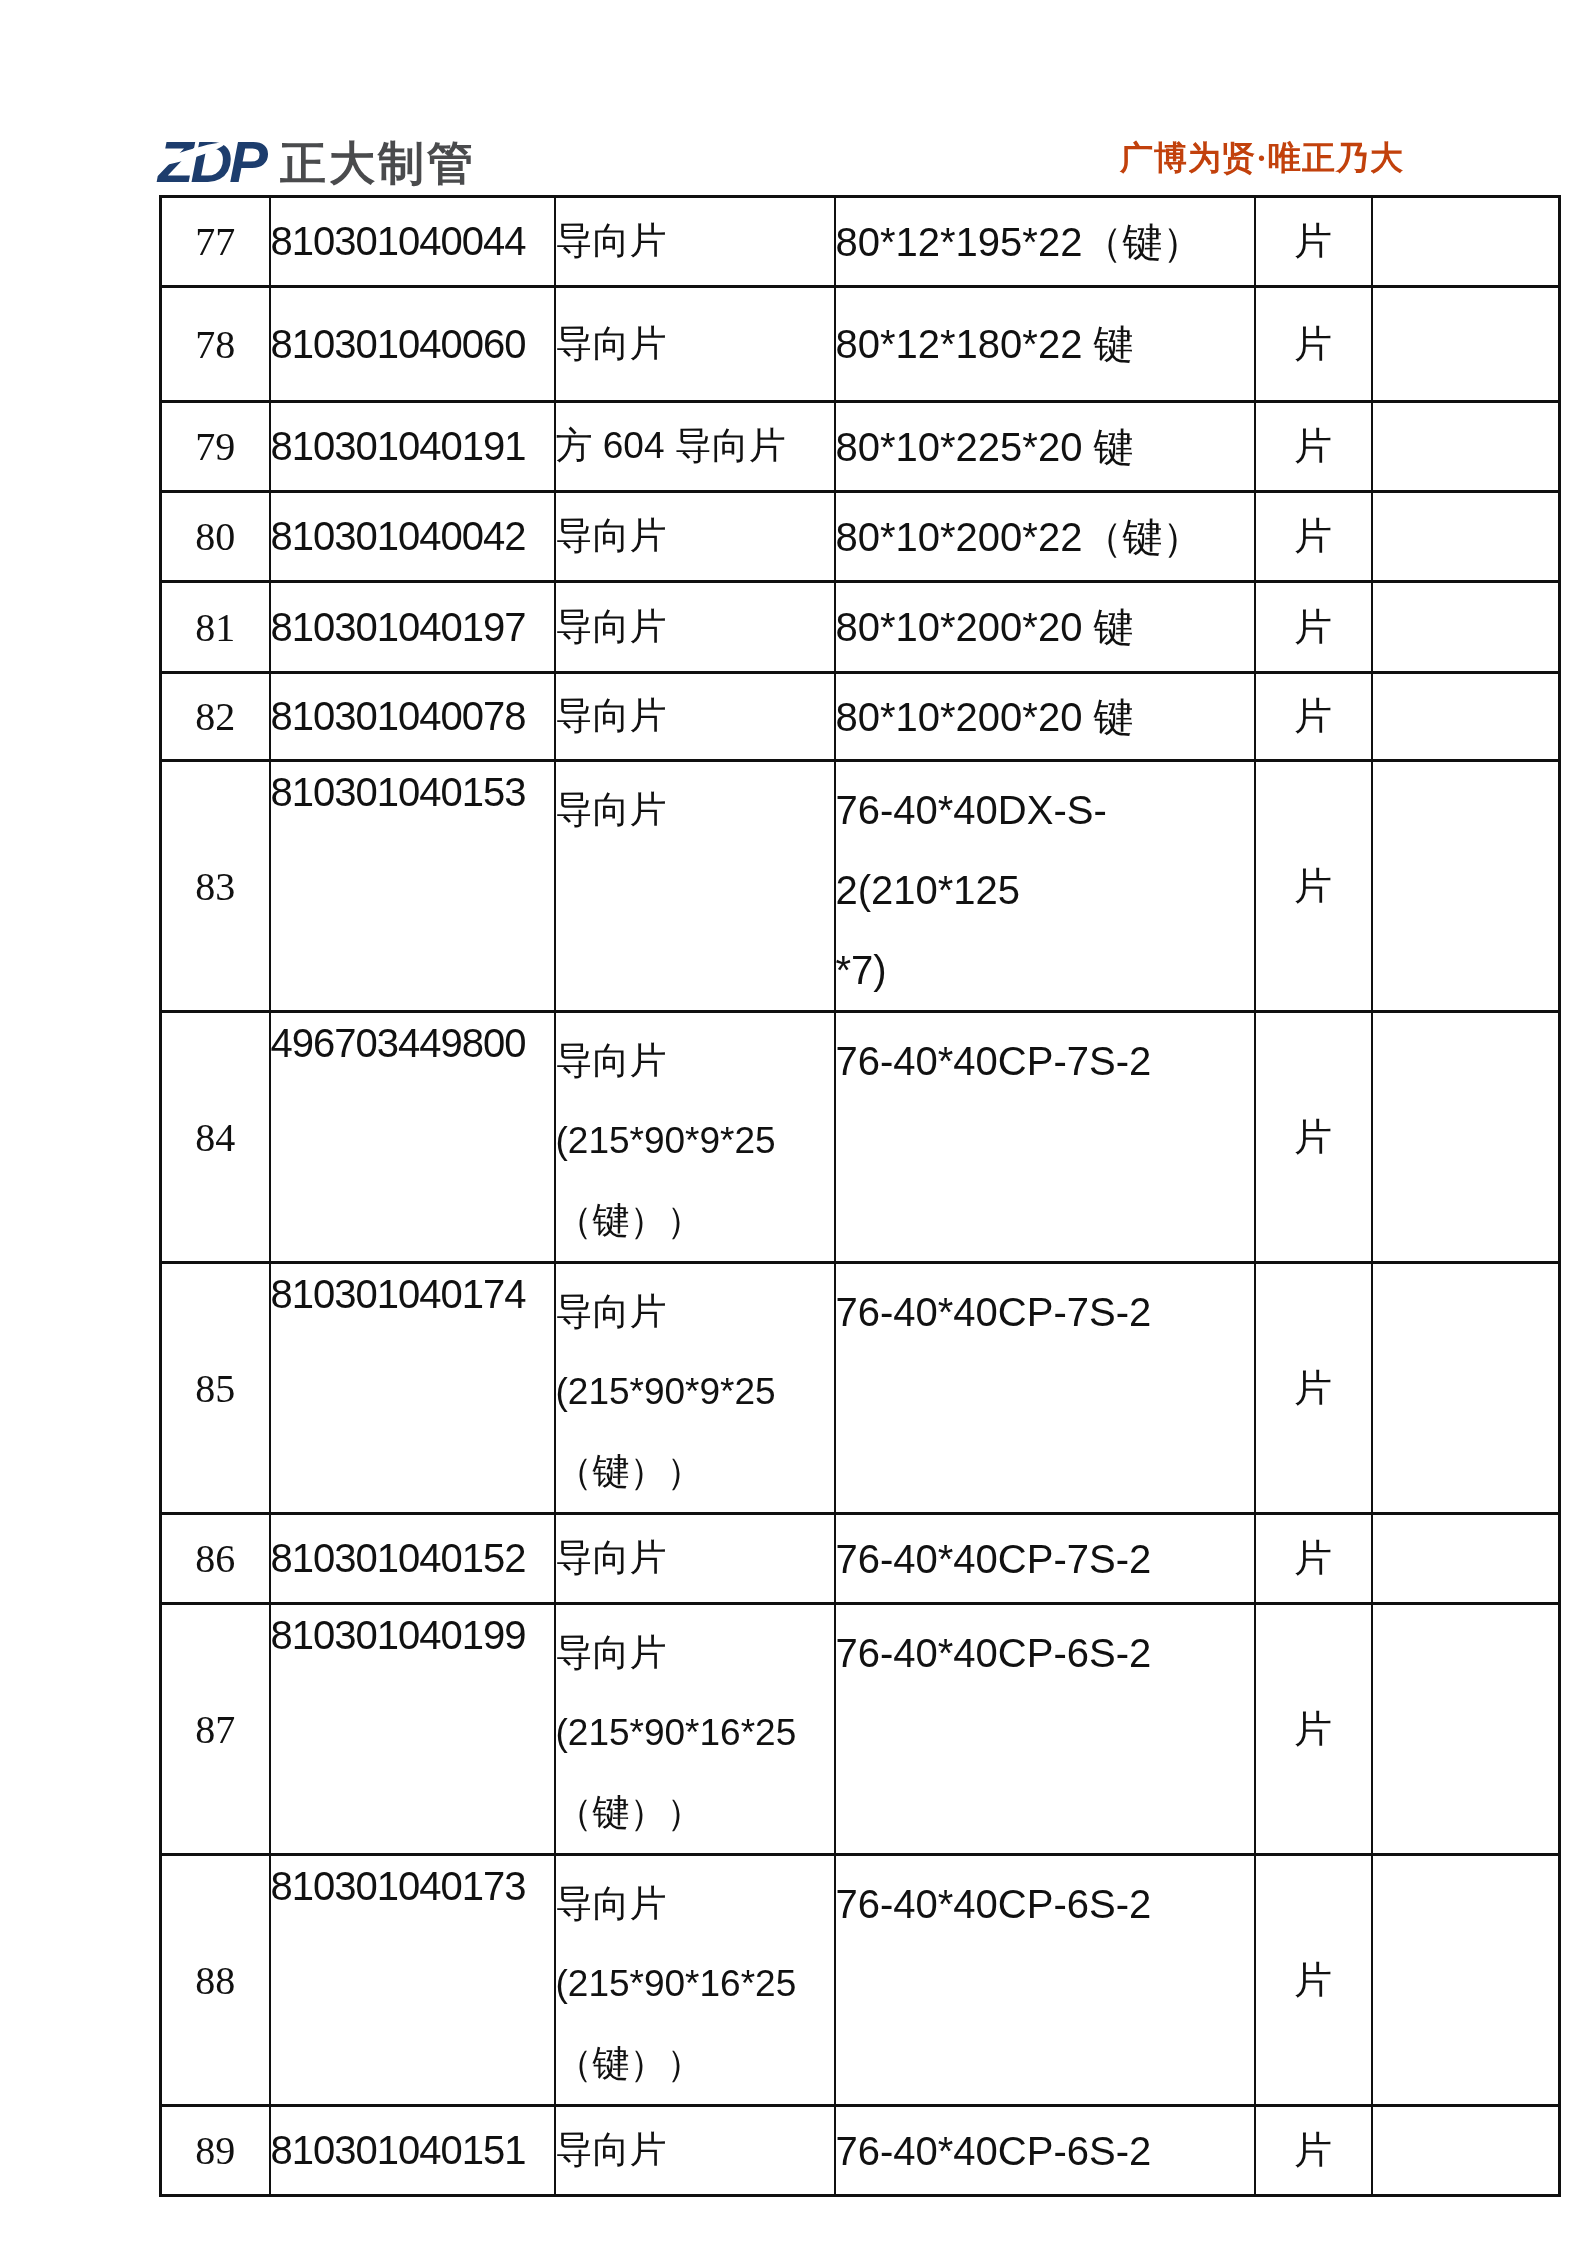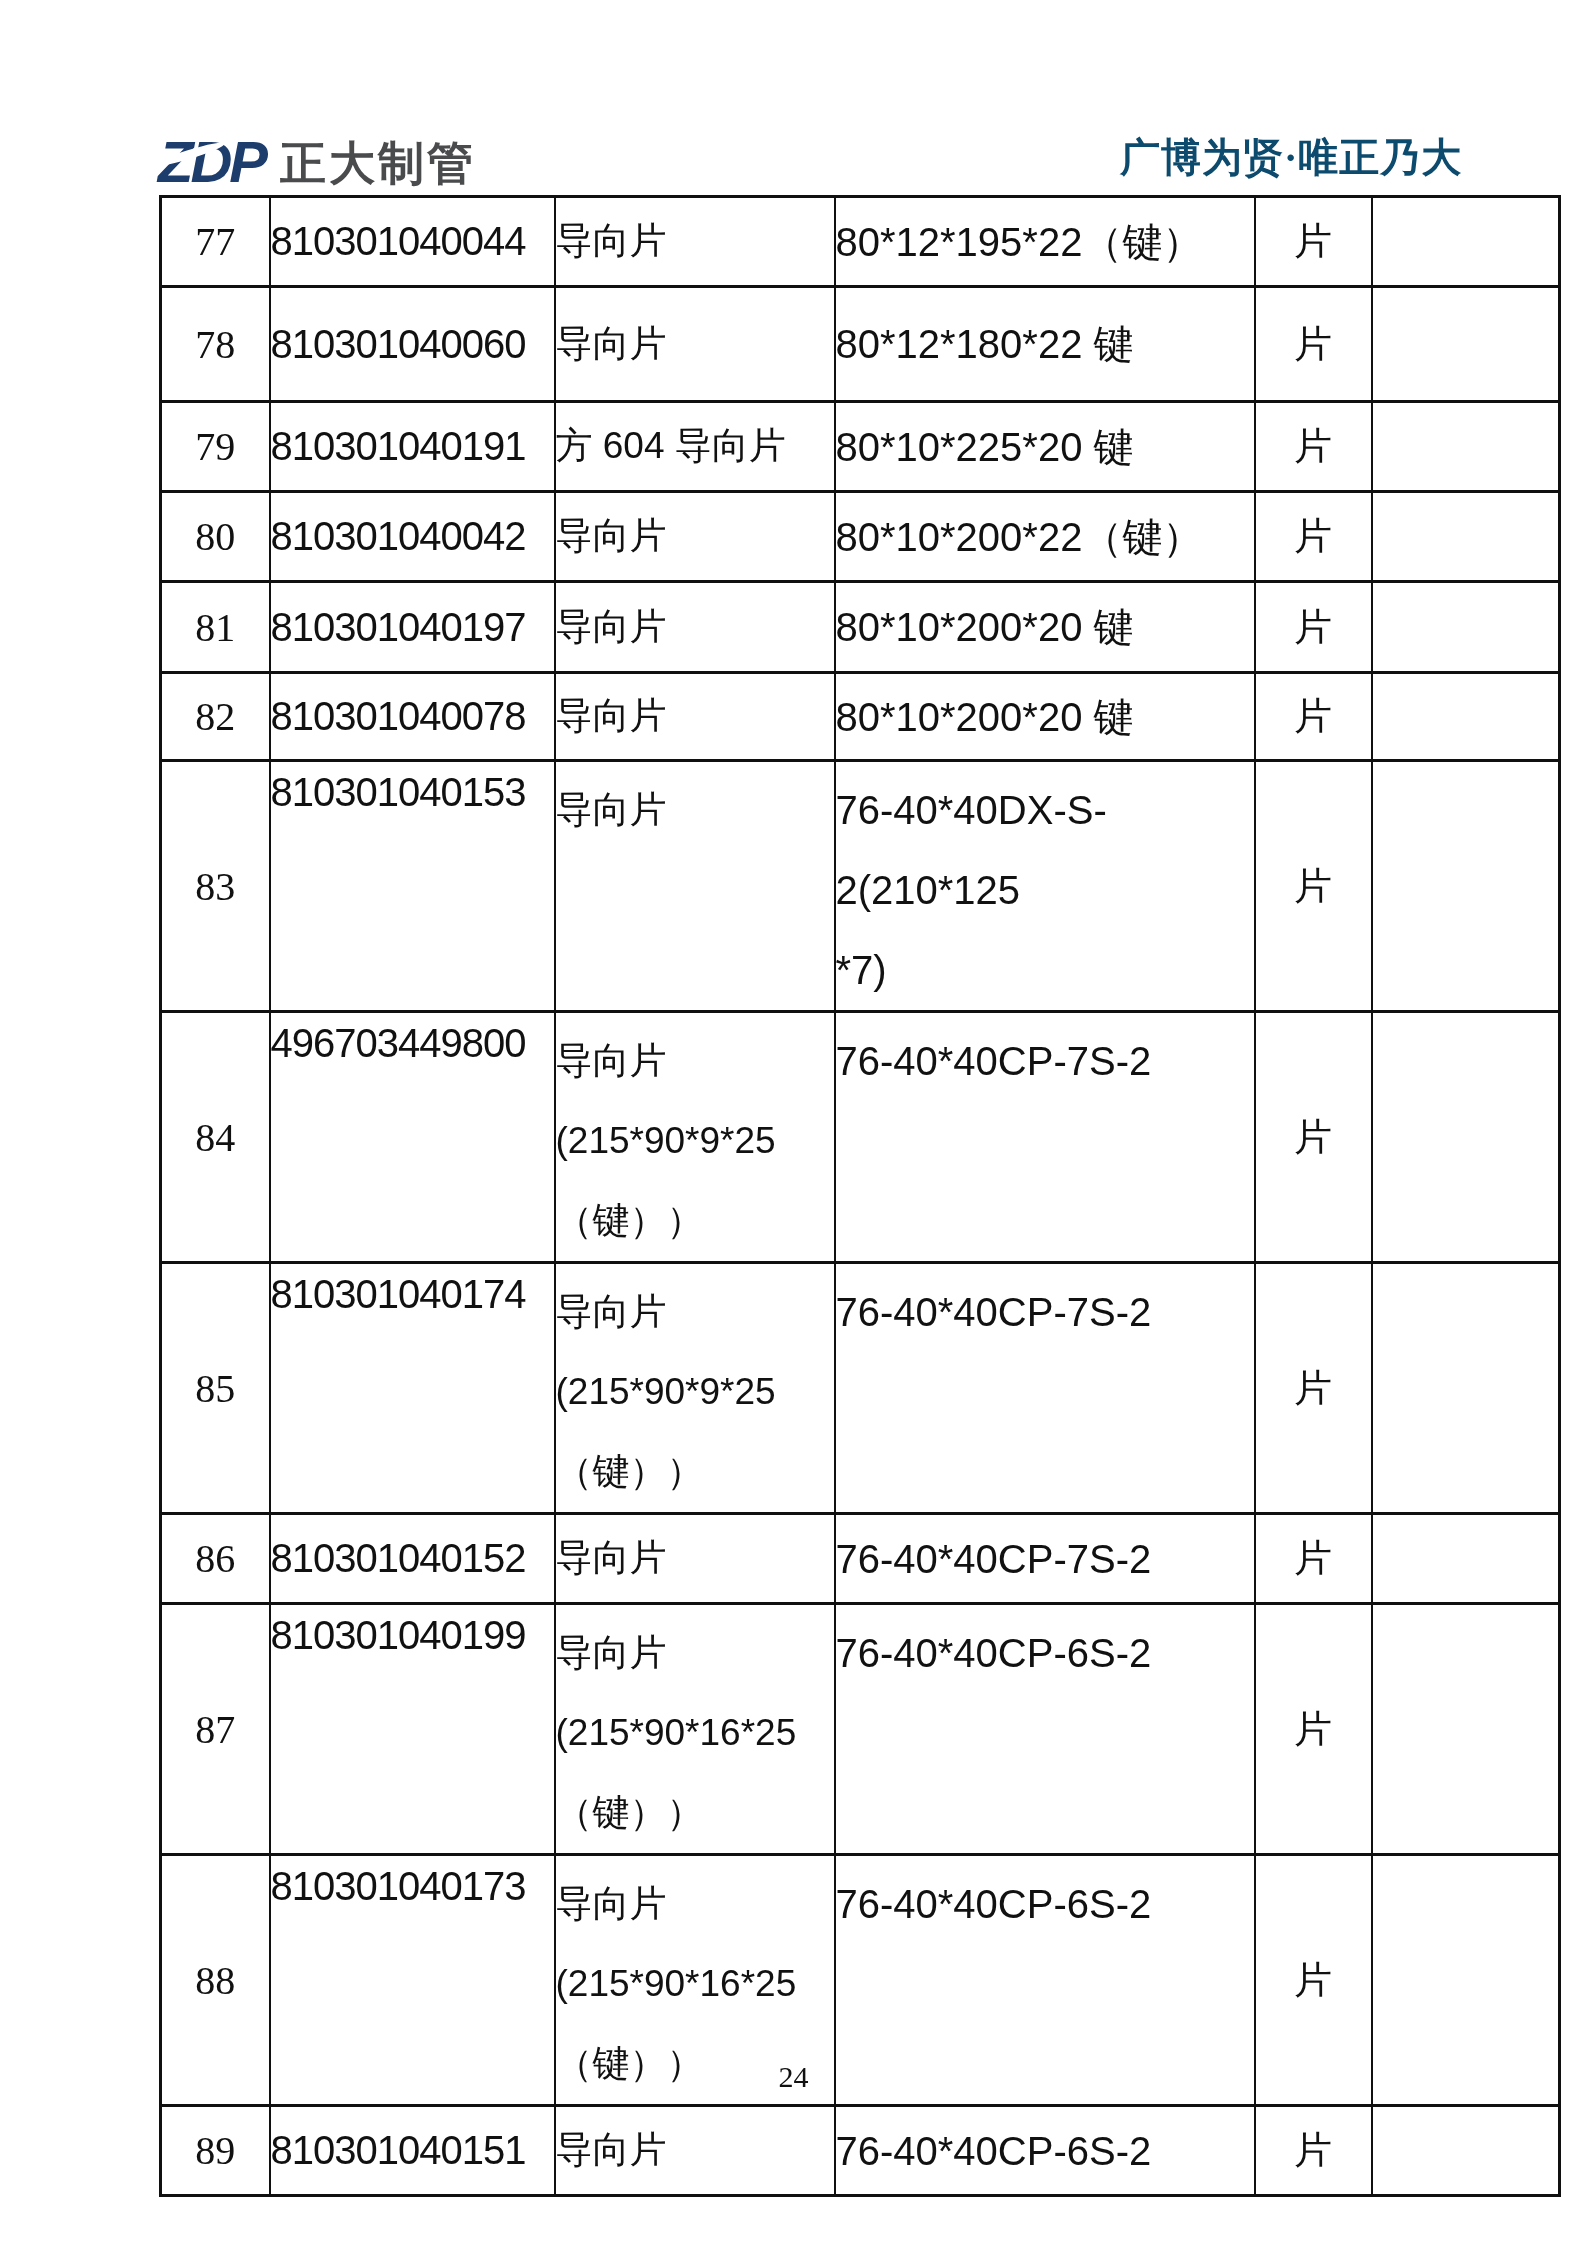--- a/index.html
+++ b/index.html
@@ -36,23 +36,23 @@
     font-family:"Liberation Sans",sans-serif;
     font-weight:900;
     font-size:46px;line-height:50px;
     letter-spacing:3px;
     color:#4a4b4d;
   }
   .slogan{
     position:absolute;left:1120px;top:139px;
     font-family:"Liberation Serif",serif;
     font-weight:bold;
-    font-size:40px;line-height:38px;
+    font-size:33px;line-height:38px;
     letter-spacing:1px;
-    color:#0c4a6e;
+    color:#c2410c;
     white-space:nowrap;
   }
   
   table.parts{
     position:absolute;left:159px;top:195px;
     width:1399px;
     border-collapse:collapse;
     table-layout:fixed;
     border:3px solid #101010;
   }
@@ -285,15 +285,14 @@
           </td>
     <td class="spec">
             <div class="cell-line">76-40*40CP-6S-2</div>
           </td>
     <td class="unit">片</td>
     <td class="remark"></td>
   </tr>
       </tbody>
   </table>
 
-  <div class="page-number">24</div>
 
 </div>
 
 </body></html>

